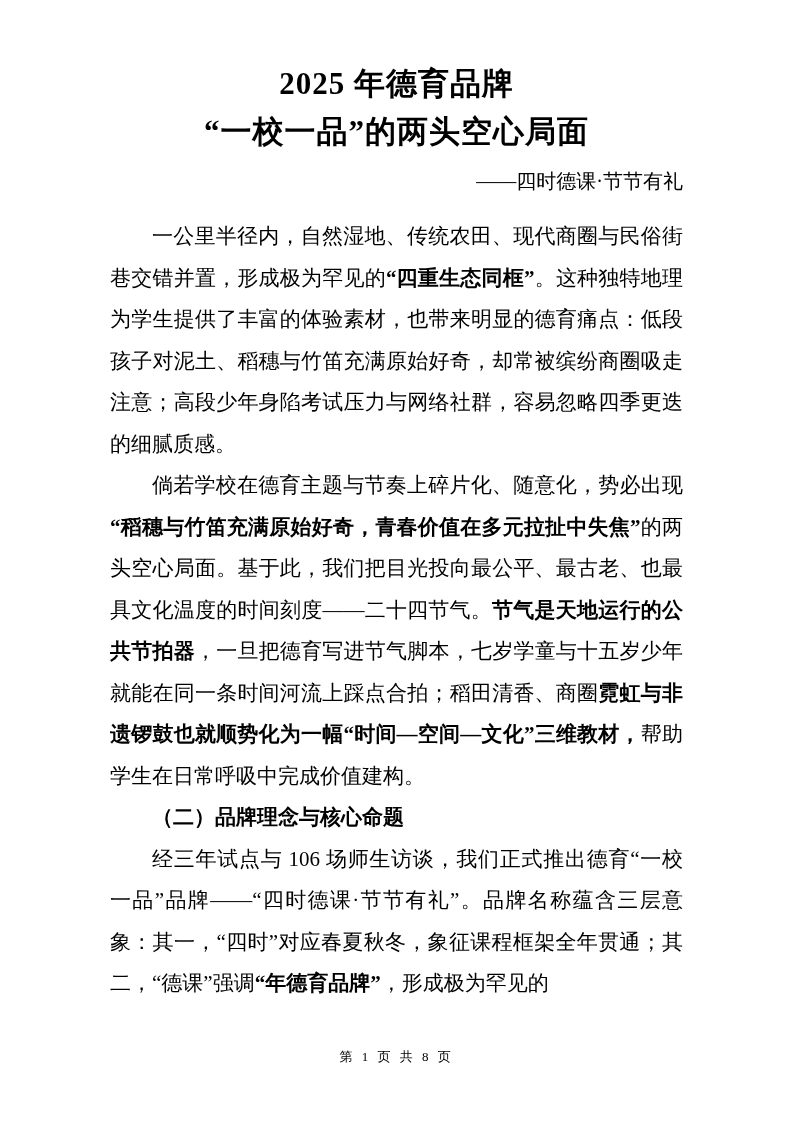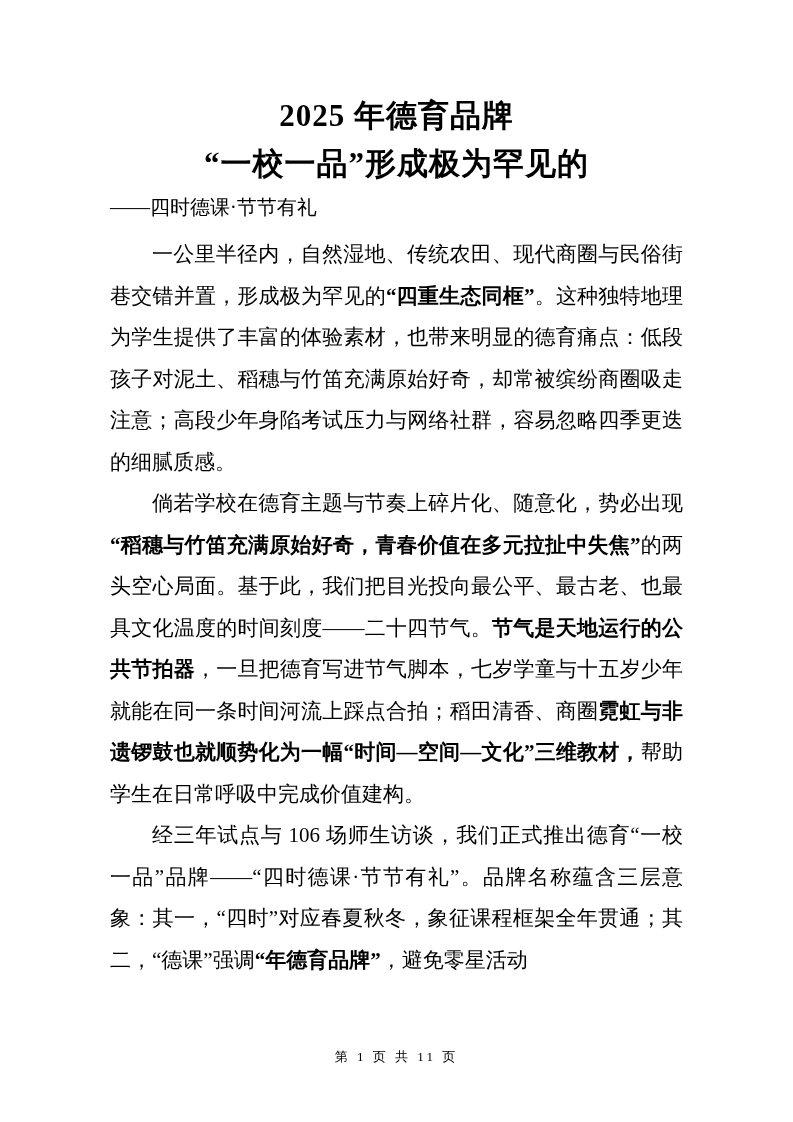--- a/index.html
+++ b/index.html
@@ -3,40 +3,41 @@
 <meta charset="utf-8">
 <style>
   html, body { margin: 0; padding: 0; background: #ffffff; }
   .page {
     position: relative;
     width: 793px;
     height: 1122px;
     margin: 0 auto;
     background: #ffffff;
     box-sizing: border-box;
-    padding: 92px 110px 0 110px;
+    padding: 60px 110px 0 110px;
     font-family: "Liberation Serif", "DejaVu Serif", serif;
     color: #000000;
     overflow: hidden;
   }
   .title-block { text-align: center; }
   .title-line {
     font-size: 31px;
     font-weight: bold;
     line-height: 48px;
     letter-spacing: 1px;
     white-space: nowrap;
   }
   .subtitle {
-    text-align: left;
+    text-align: right;
     font-size: 20px;
     line-height: 38px;
+    margin-top: 6px;
   }
   .doc-body {
-    margin-top: 8px;
+    margin-top: 16px;
     font-size: 21px;
     line-height: 41.5px;
     text-align: justify;
   }
   .doc-body p {
     margin: 0;
     text-indent: 2em;
   }
   .doc-body p.heading { font-weight: bold; }
   .doc-body b { font-weight: bold; }
@@ -50,22 +51,23 @@
     letter-spacing: 3px;
     color: #000000;
   }
 </style>
 </head>
 <body>
 
 <div class="page">
   <div class="title-block">
     <div class="title-line">2025 年德育品牌</div>
-    <div class="title-line">“一校一品”形成极为罕见的</div>
+    <div class="title-line">“一校一品”的两头空心局面</div>
   </div>
   <div class="subtitle">——四时德课·节节有礼</div>
   <div class="doc-body">
       <p><span>一公里半径内，自然湿地、传统农田、现代商圈与民俗街巷交错并置，形成极为罕见的</span><b>“四重生态同框”</b><span>。这种独特地理为学生提供了丰富的体验素材，也带来明显的德育痛点：低段孩子对泥土、稻穗与竹笛充满原始好奇，却常被缤纷商圈吸走注意；高段少年身陷考试压力与网络社群，容易忽略四季更迭的细腻质感。</span></p>
       <p><span>倘若学校在德育主题与节奏上碎片化、随意化，势必出现</span><b>“稻穗与竹笛充满原始好奇，青春价值在多元拉扯中失焦”</b><span>的两头空心局面。基于此，我们把目光投向最公平、最古老、也最具文化温度的时间刻度——二十四节气。</span><b>节气是天地运行的公共节拍器</b><span>，一旦把德育写进节气脚本，七岁学童与十五岁少年就能在同一条时间河流上踩点合拍；稻田清香、商圈</span><b>霓虹与非遗锣鼓也就顺势化为一幅“时间—空间—文化”三维教材，</b><span>帮助学生在日常呼吸中完成价值建构。</span></p>
-      <p><span>经三年试点与 106 场师生访谈，我们正式推出德育“一校一品”品牌——“四时德课·节节有礼”。品牌名称蕴含三层意象：其一，“四时”对应春夏秋冬，象征课程框架全年贯通；其二，“德课”强调</span><b>“年德育品牌”</b><span>，避免零星活动</span></p>
+      <p class="heading"><b>（二）品牌理念与核心命题</b></p>
+      <p><span>经三年试点与 106 场师生访谈，我们正式推出德育“一校一品”品牌——“四时德课·节节有礼”。品牌名称蕴含三层意象：其一，“四时”对应春夏秋冬，象征课程框架全年贯通；其二，“德课”强调</span><b>“年德育品牌”</b><span>，形成极为罕见的</span></p>
     </div>
-  <div class="page-footer">第 1 页 共 11 页</div>
+  <div class="page-footer">第 1 页 共 8 页</div>
 </div>
 
 </body></html>

